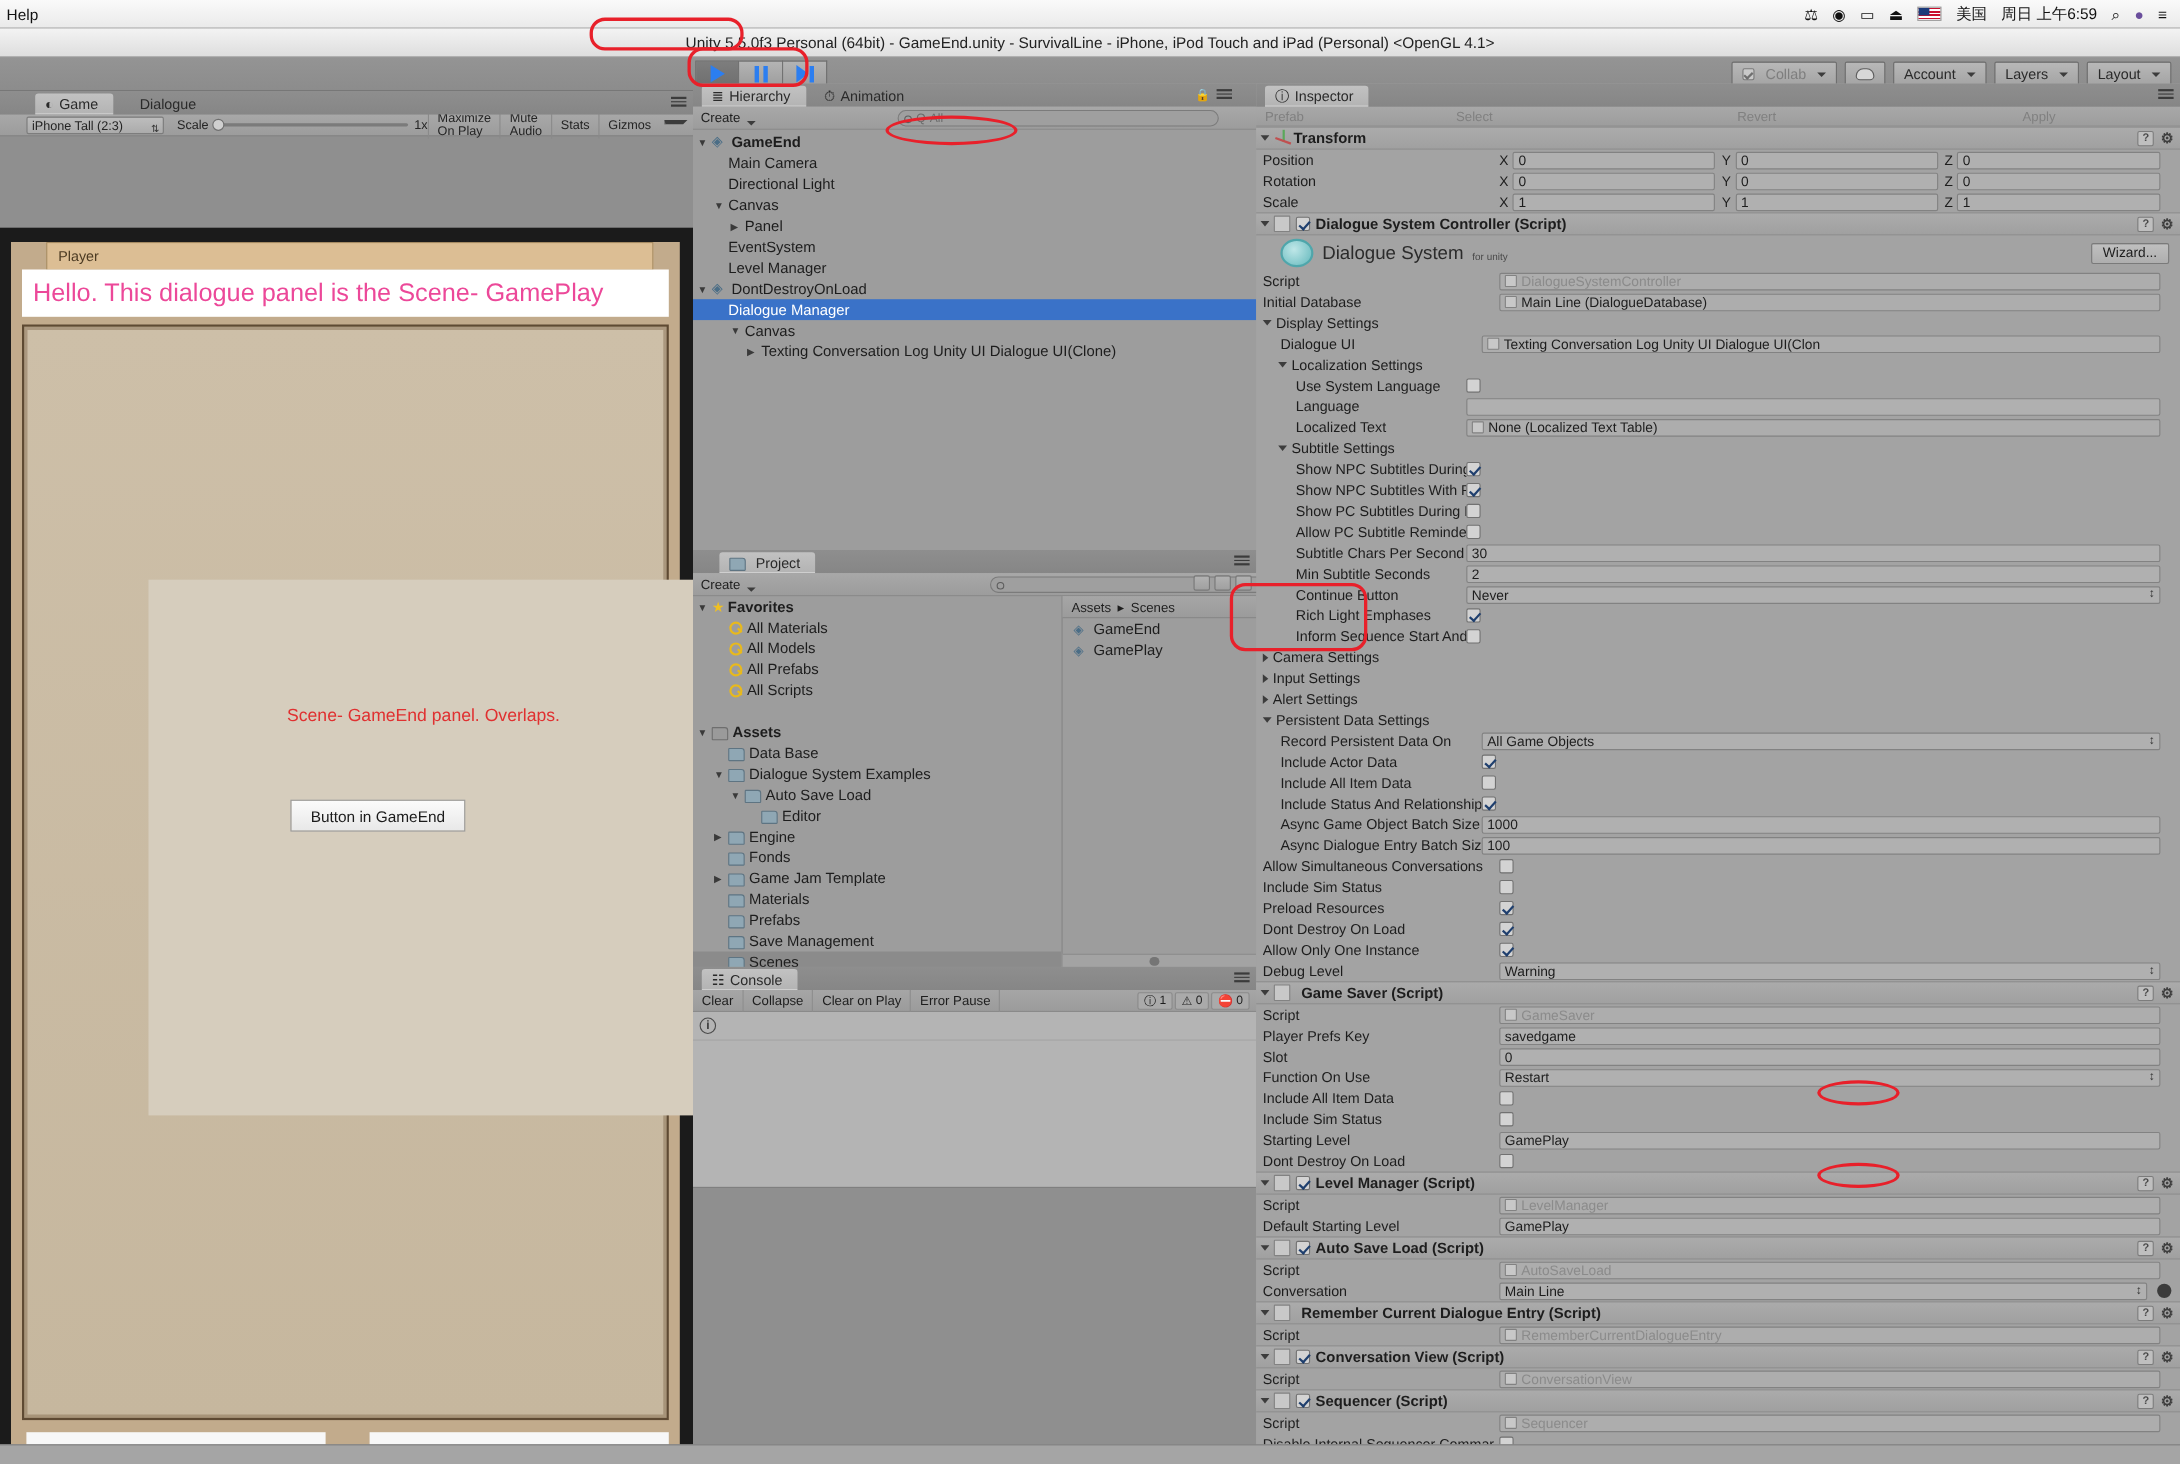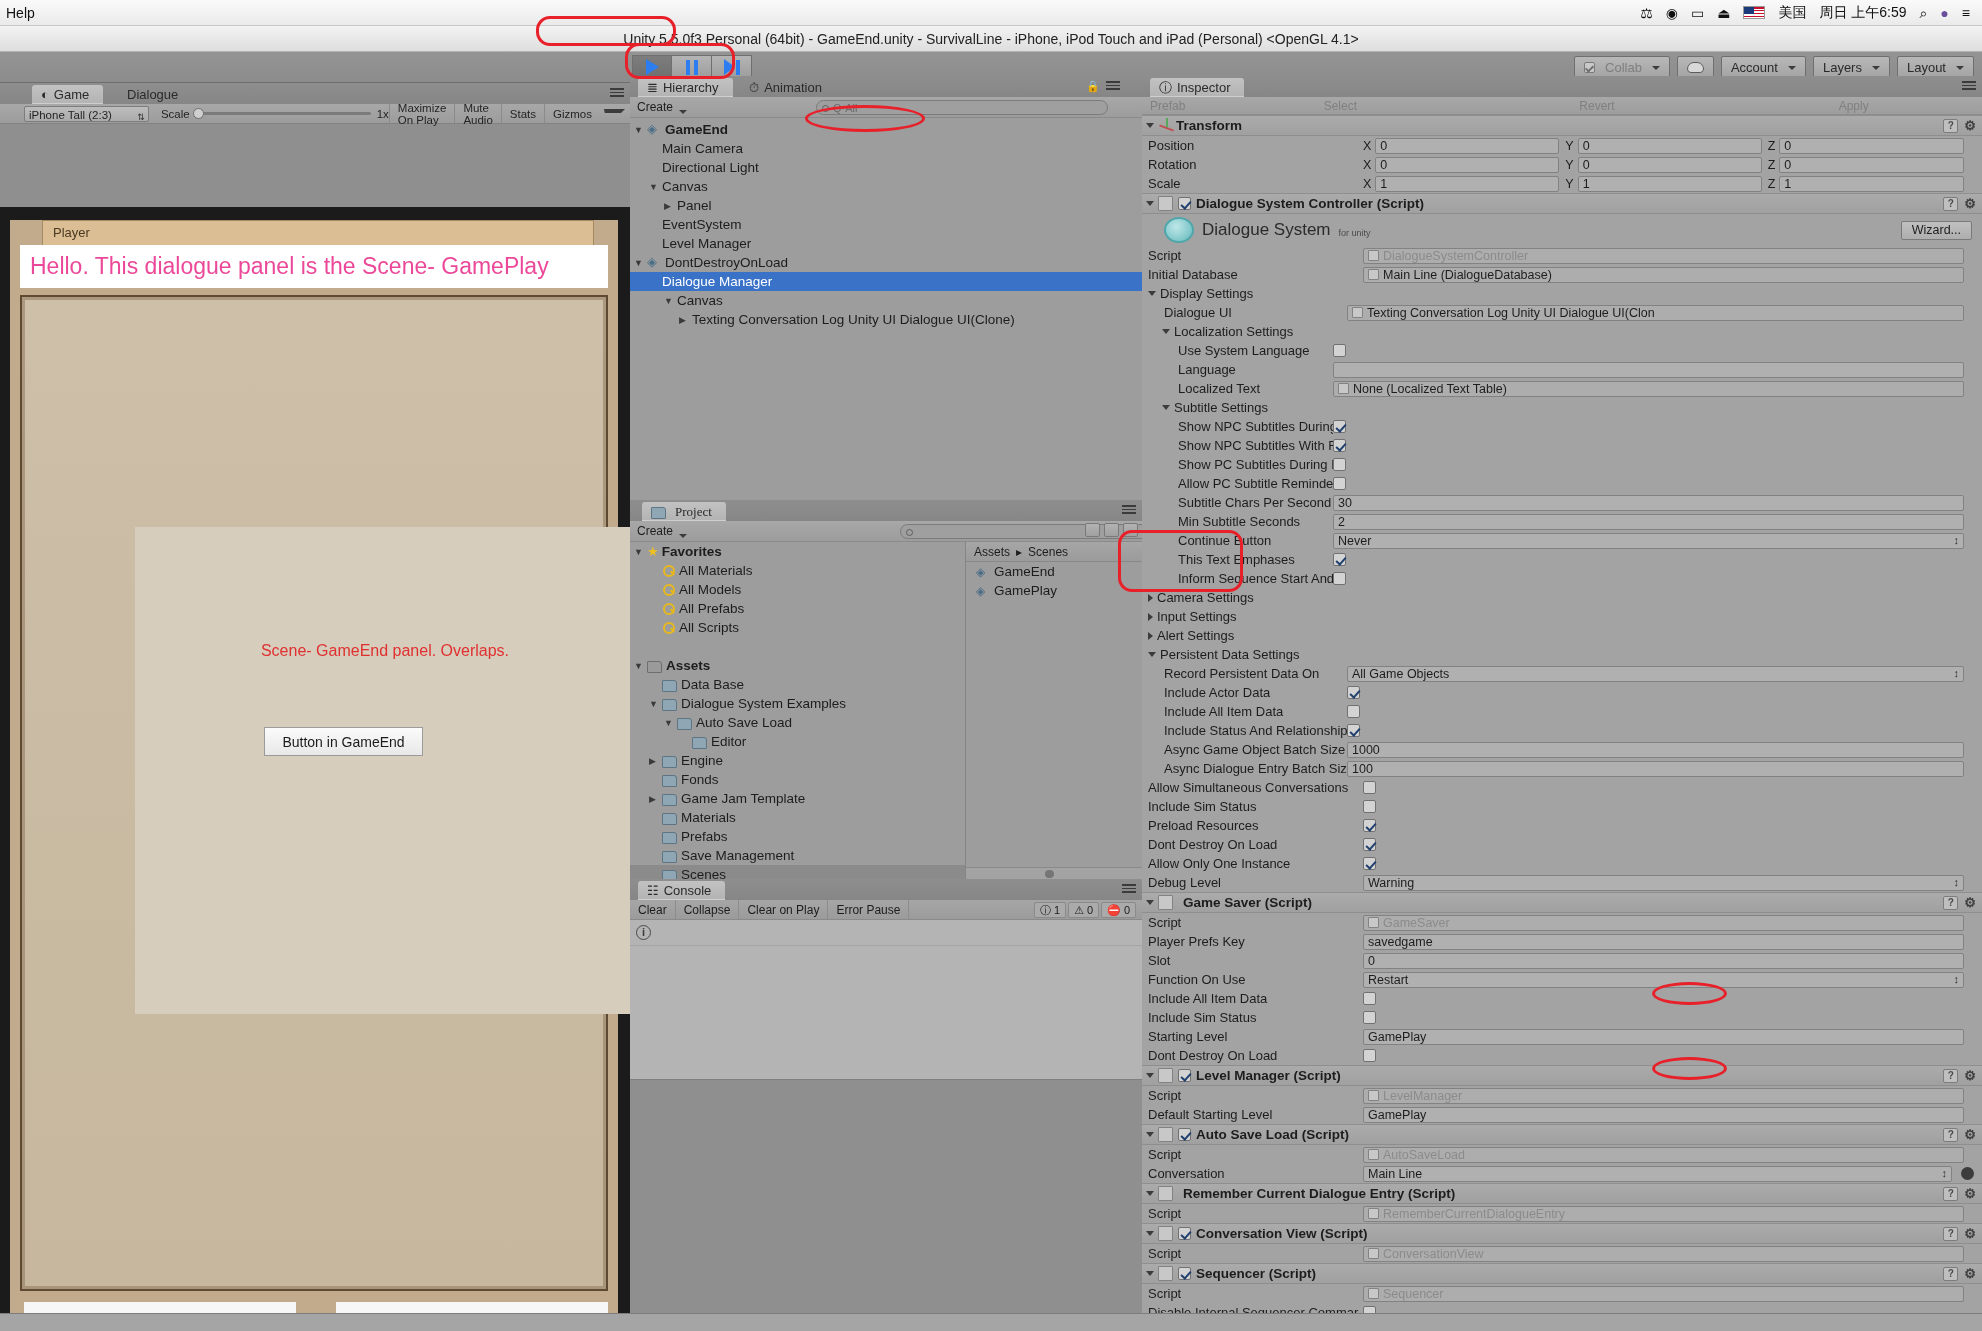--- a/index.html
+++ b/index.html
@@ -416,21 +416,21 @@
       <div class="trow">
         <span style="width:45px;display:inline-block"></span>
         <span class="arrow closed"></span>
         <span class="">Texting Conversation Log Unity UI Dialogue UI(Clone)</span>
       </div>
     </div>
 </div>
 
 <div class="panel" id="project-panel">
   <div class="tabstrip">
-    <div class="tab active" style="left:12px;font-family:Liberation Serif, serif;">
+    <div class="tab active" style="left:24px;">
       <span class="fold"></span>
       <span>Project</span>
     </div>
     <div class="opt-icon">
         <i></i>
         <i></i>
         <i></i>
       </div>
   </div>
   <div class="create-bar">
@@ -780,21 +780,21 @@
       </div>
       <div class="row">
         <span class="lab ind2">Min Subtitle Seconds</span>
         <span class="fld"><span>2</span></span>
       </div>
       <div class="row">
         <span class="lab ind2">Continue Button</span>
         <span class="fld drop">Never</span>
       </div>
       <div class="row">
-        <span class="lab ind2">This Text Emphases</span>
+        <span class="lab ind2">Rich Light Emphases</span>
         <span class="cb on"></span>
       </div>
       <div class="row">
         <span class="lab ind2">Inform Sequence Start And En</span>
         <span class="cb"></span>
       </div>
       <div class="foldrow">
         <span style="width:0px;display:inline-block"></span>
         <span class="tri-r"></span>
         <span>Camera Settings</span>

